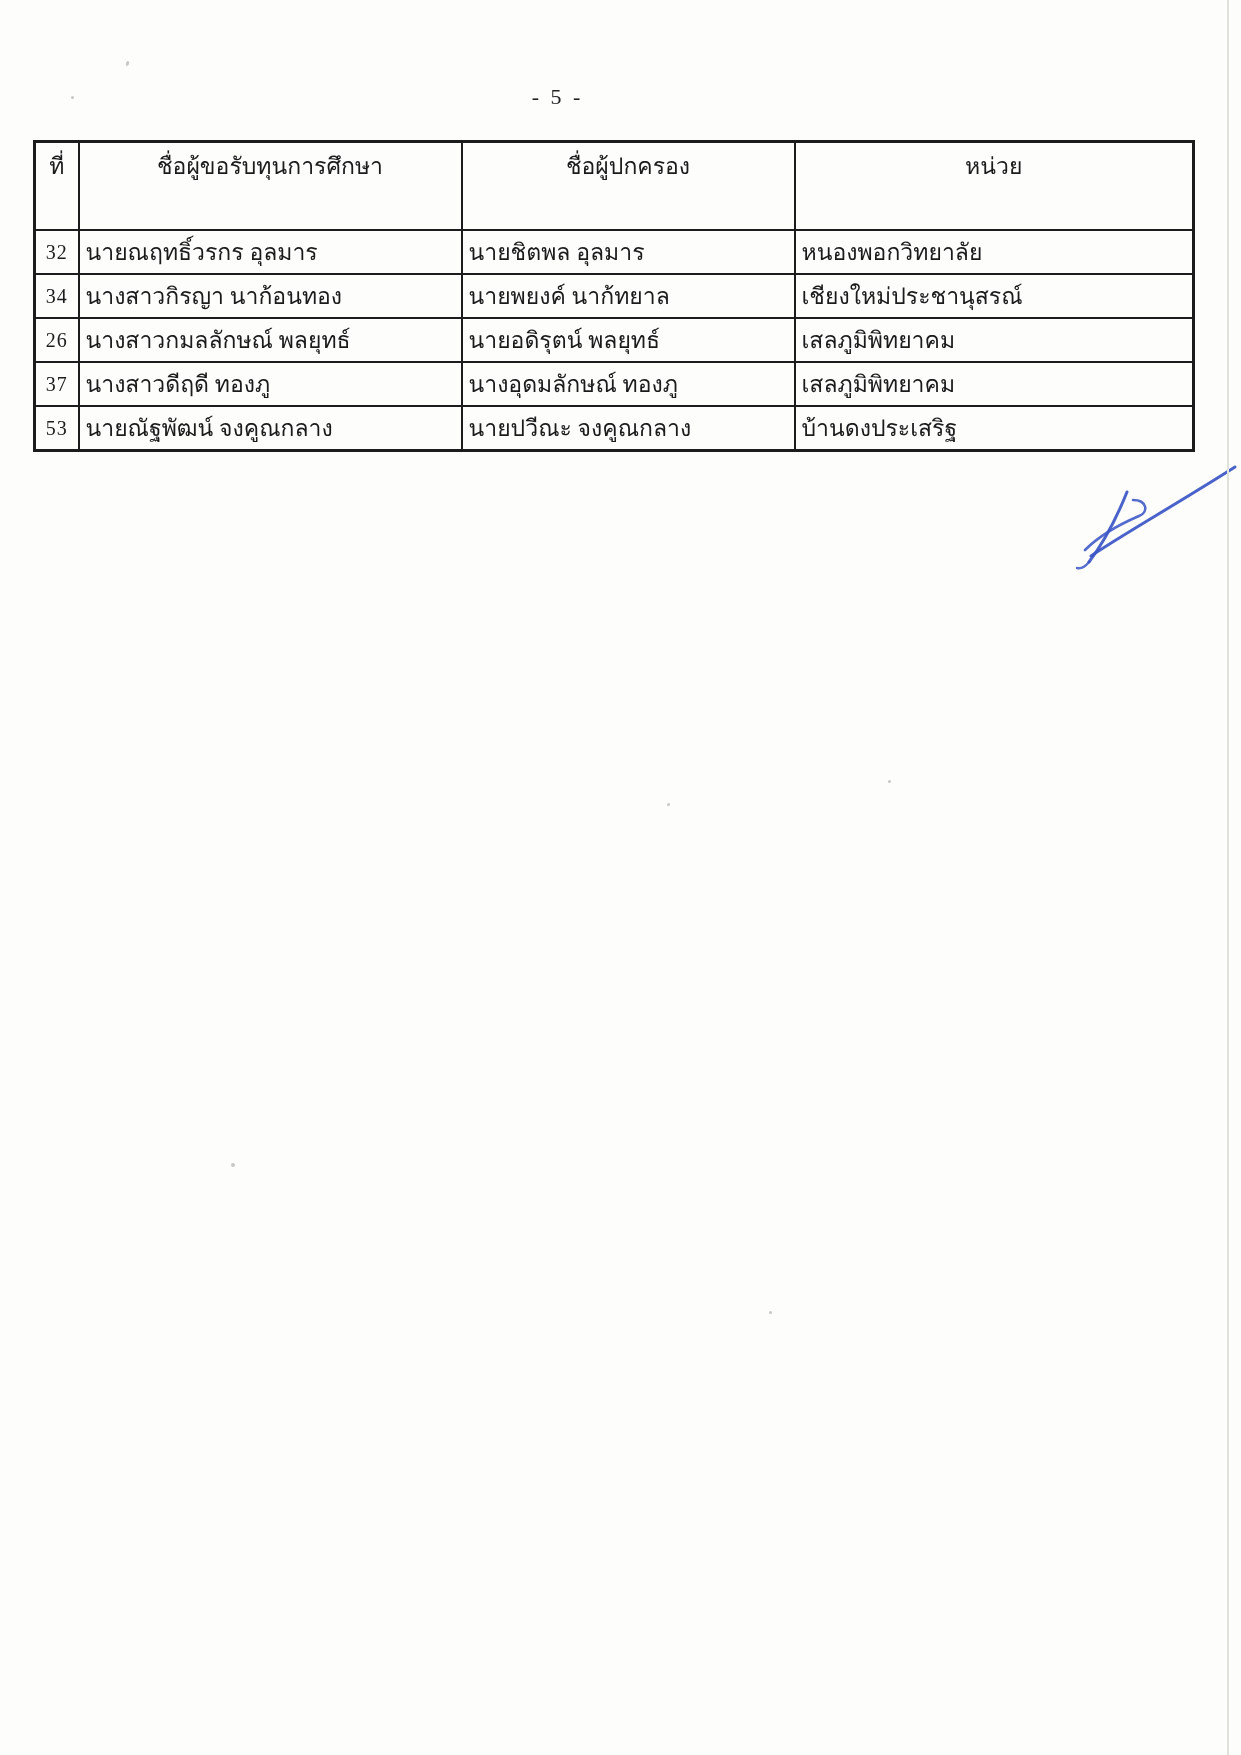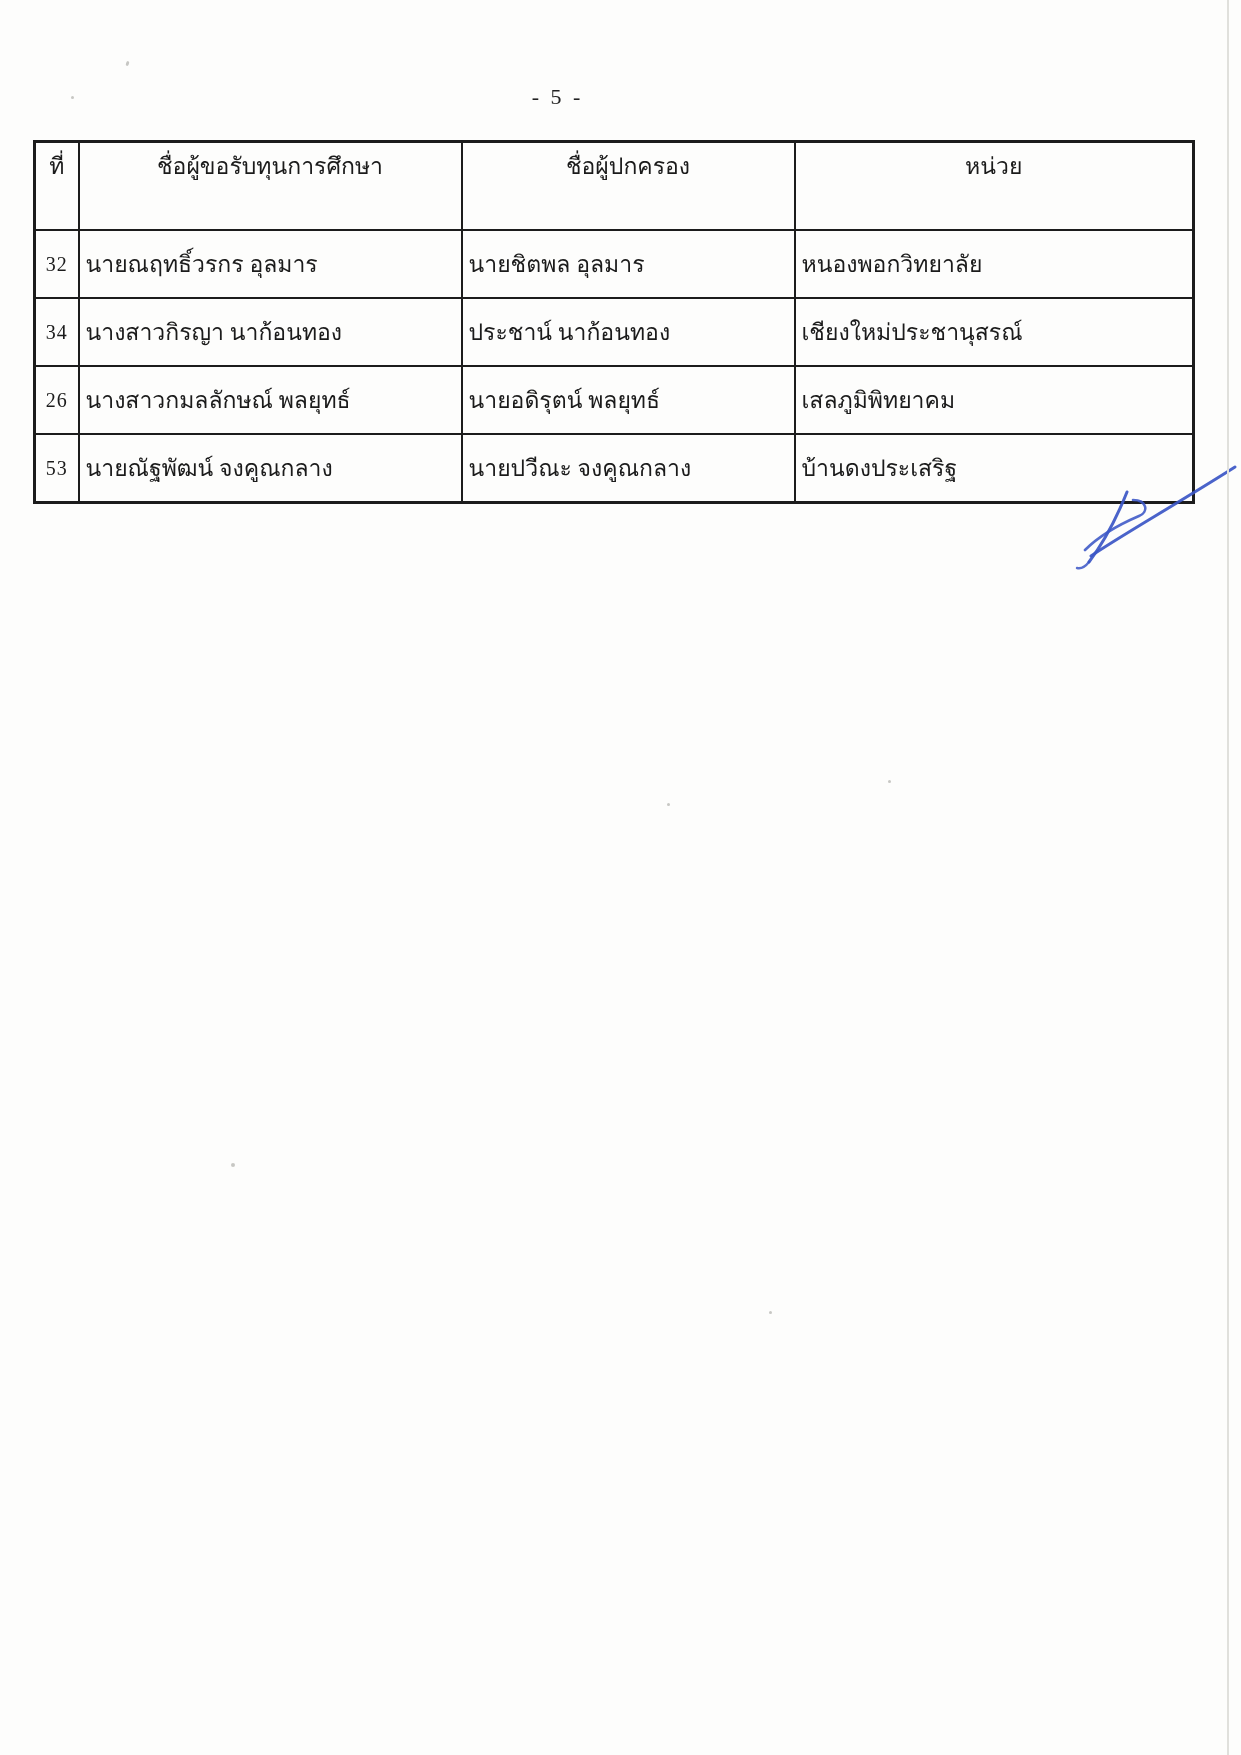--- a/index.html
+++ b/index.html
@@ -46,21 +46,21 @@
   table.doc-table thead th {
     height: 81px;
     vertical-align: top;
     padding: 5px 8px 0 8px;
     text-align: center;
     font-size: 23px;
   }
   table.doc-table tbody td {
     height: 42px;
     vertical-align: middle;
-    padding: 12px 6px;
+    padding: 0 6px;
     font-size: 23px;
     text-align: left;
   }
   table.doc-table tbody td.cell-no {
     text-align: center;
     font-size: 20px;
     letter-spacing: 1px;
   }
 
   
@@ -120,27 +120,33 @@
   <tbody>
       <tr>
     <td class="cell-no">32</td>
     <td class="cell-applicant">นายณฤทธิ์วรกร อุลมาร</td>
     <td class="cell-guardian">นายชิตพล อุลมาร</td>
     <td class="cell-unit">หนองพอกวิทยาลัย</td>
   </tr>
       <tr>
     <td class="cell-no">34</td>
     <td class="cell-applicant">นางสาวกิรญา นาก้อนทอง</td>
-    <td class="cell-guardian">ประชาน์ นาก้อนทอง</td>
+    <td class="cell-guardian">นายพยงค์ นาก้ทยาล</td>
     <td class="cell-unit">เชียงใหม่ประชานุสรณ์</td>
   </tr>
       <tr>
     <td class="cell-no">26</td>
     <td class="cell-applicant">นางสาวกมลลักษณ์ พลยุทธ์</td>
     <td class="cell-guardian">นายอดิรุตน์ พลยุทธ์</td>
+    <td class="cell-unit">เสลภูมิพิทยาคม</td>
+  </tr>
+      <tr>
+    <td class="cell-no">37</td>
+    <td class="cell-applicant">นางสาวดีฤดี  ทองภู</td>
+    <td class="cell-guardian">นางอุดมลักษณ์  ทองภู</td>
     <td class="cell-unit">เสลภูมิพิทยาคม</td>
   </tr>
       <tr>
     <td class="cell-no">53</td>
     <td class="cell-applicant">นายณัฐพัฒน์ จงคูณกลาง</td>
     <td class="cell-guardian">นายปวีณะ  จงคูณกลาง</td>
     <td class="cell-unit">บ้านดงประเสริฐ</td>
   </tr>
     </tbody>
 </table>

